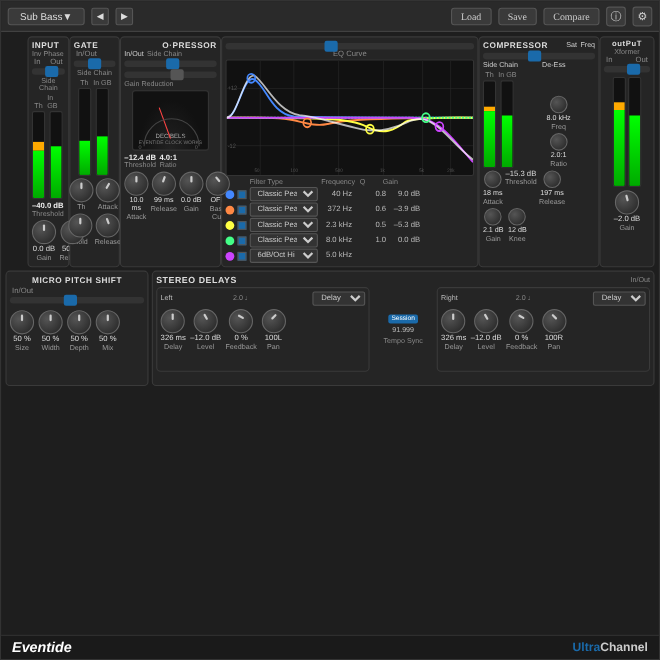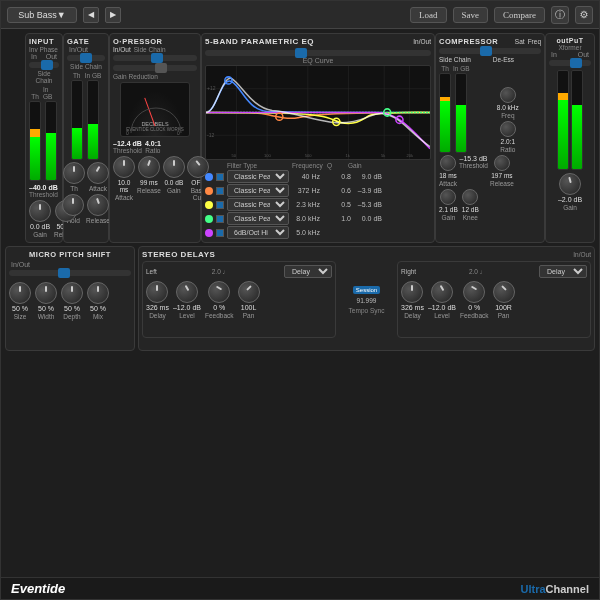--- a/index.html
+++ b/index.html
@@ -571,21 +571,21 @@
           <div class="knob-container">
             <div class="knob">
                 <div class="knob-dot" style="transform:translateX(-50%) rotate(-20deg);"></div>
               </div>
             <div class="knob-label">Release</div>
           </div>
         </div>
       </div>
 
       <div class="section-panel opressor-section">
-        <div style="display:flex;justify-content:flex-start;align-items:center;">
+        <div style="display:flex;justify-content:flex-end;align-items:center;">
           <div class="sec-title" style="font-size:7.5px;">O·PRESSOR</div>
         </div>
         <div style="display:flex;gap:3px;font-size:6.5px;">
           <span>In/Out</span>
           <span style="color:#888">Side Chain</span>
         </div>
         <div class="slider-horiz">
           <div class="slider-thumb" style="left:45%;"></div>
         </div>
         <div class="slider-horiz">
@@ -644,26 +644,20 @@
             <div class="knob">
                 <div class="knob-dot" style="transform:translateX(-50%) rotate(-40deg);"></div>
               </div>
             <div class="knob-value" style="font-size:6.5px;">OFF</div>
             <div class="knob-label">Bass Cut</div>
           </div>
         </div>
       </div>
 
       <div class="section-panel eq-section">
-        <div style="display:flex;justify-content:space-between;align-items:center;margin-bottom:2px;">
-          <div class="sec-title">5-BAND PARAMETRIC EQ</div>
-          <div style="display:flex;gap:3px;font-size:6.5px;">
-            <span>In/Out</span>
-          </div>
-        </div>
         <div class="slider-horiz" style="width:100%;margin-bottom:1px;">
           <div class="slider-thumb" style="left:40%;"></div>
         </div>
 
         <div style="font-size:7px;color:#888;text-align:center;margin-bottom:1px;">EQ Curve</div>
         <div class="eq-curve-area" style="height:90px;">
           <svg class="eq-svg" viewBox="0 0 220 90" preserveAspectRatio="none">
 
             <line x1="0" y1="22" x2="220" y2="22" stroke="#2a2a2a" stroke-width="0.5"></line>
             <line x1="0" y1="45" x2="220" y2="45" stroke="#333" stroke-width="0.5"></line>

